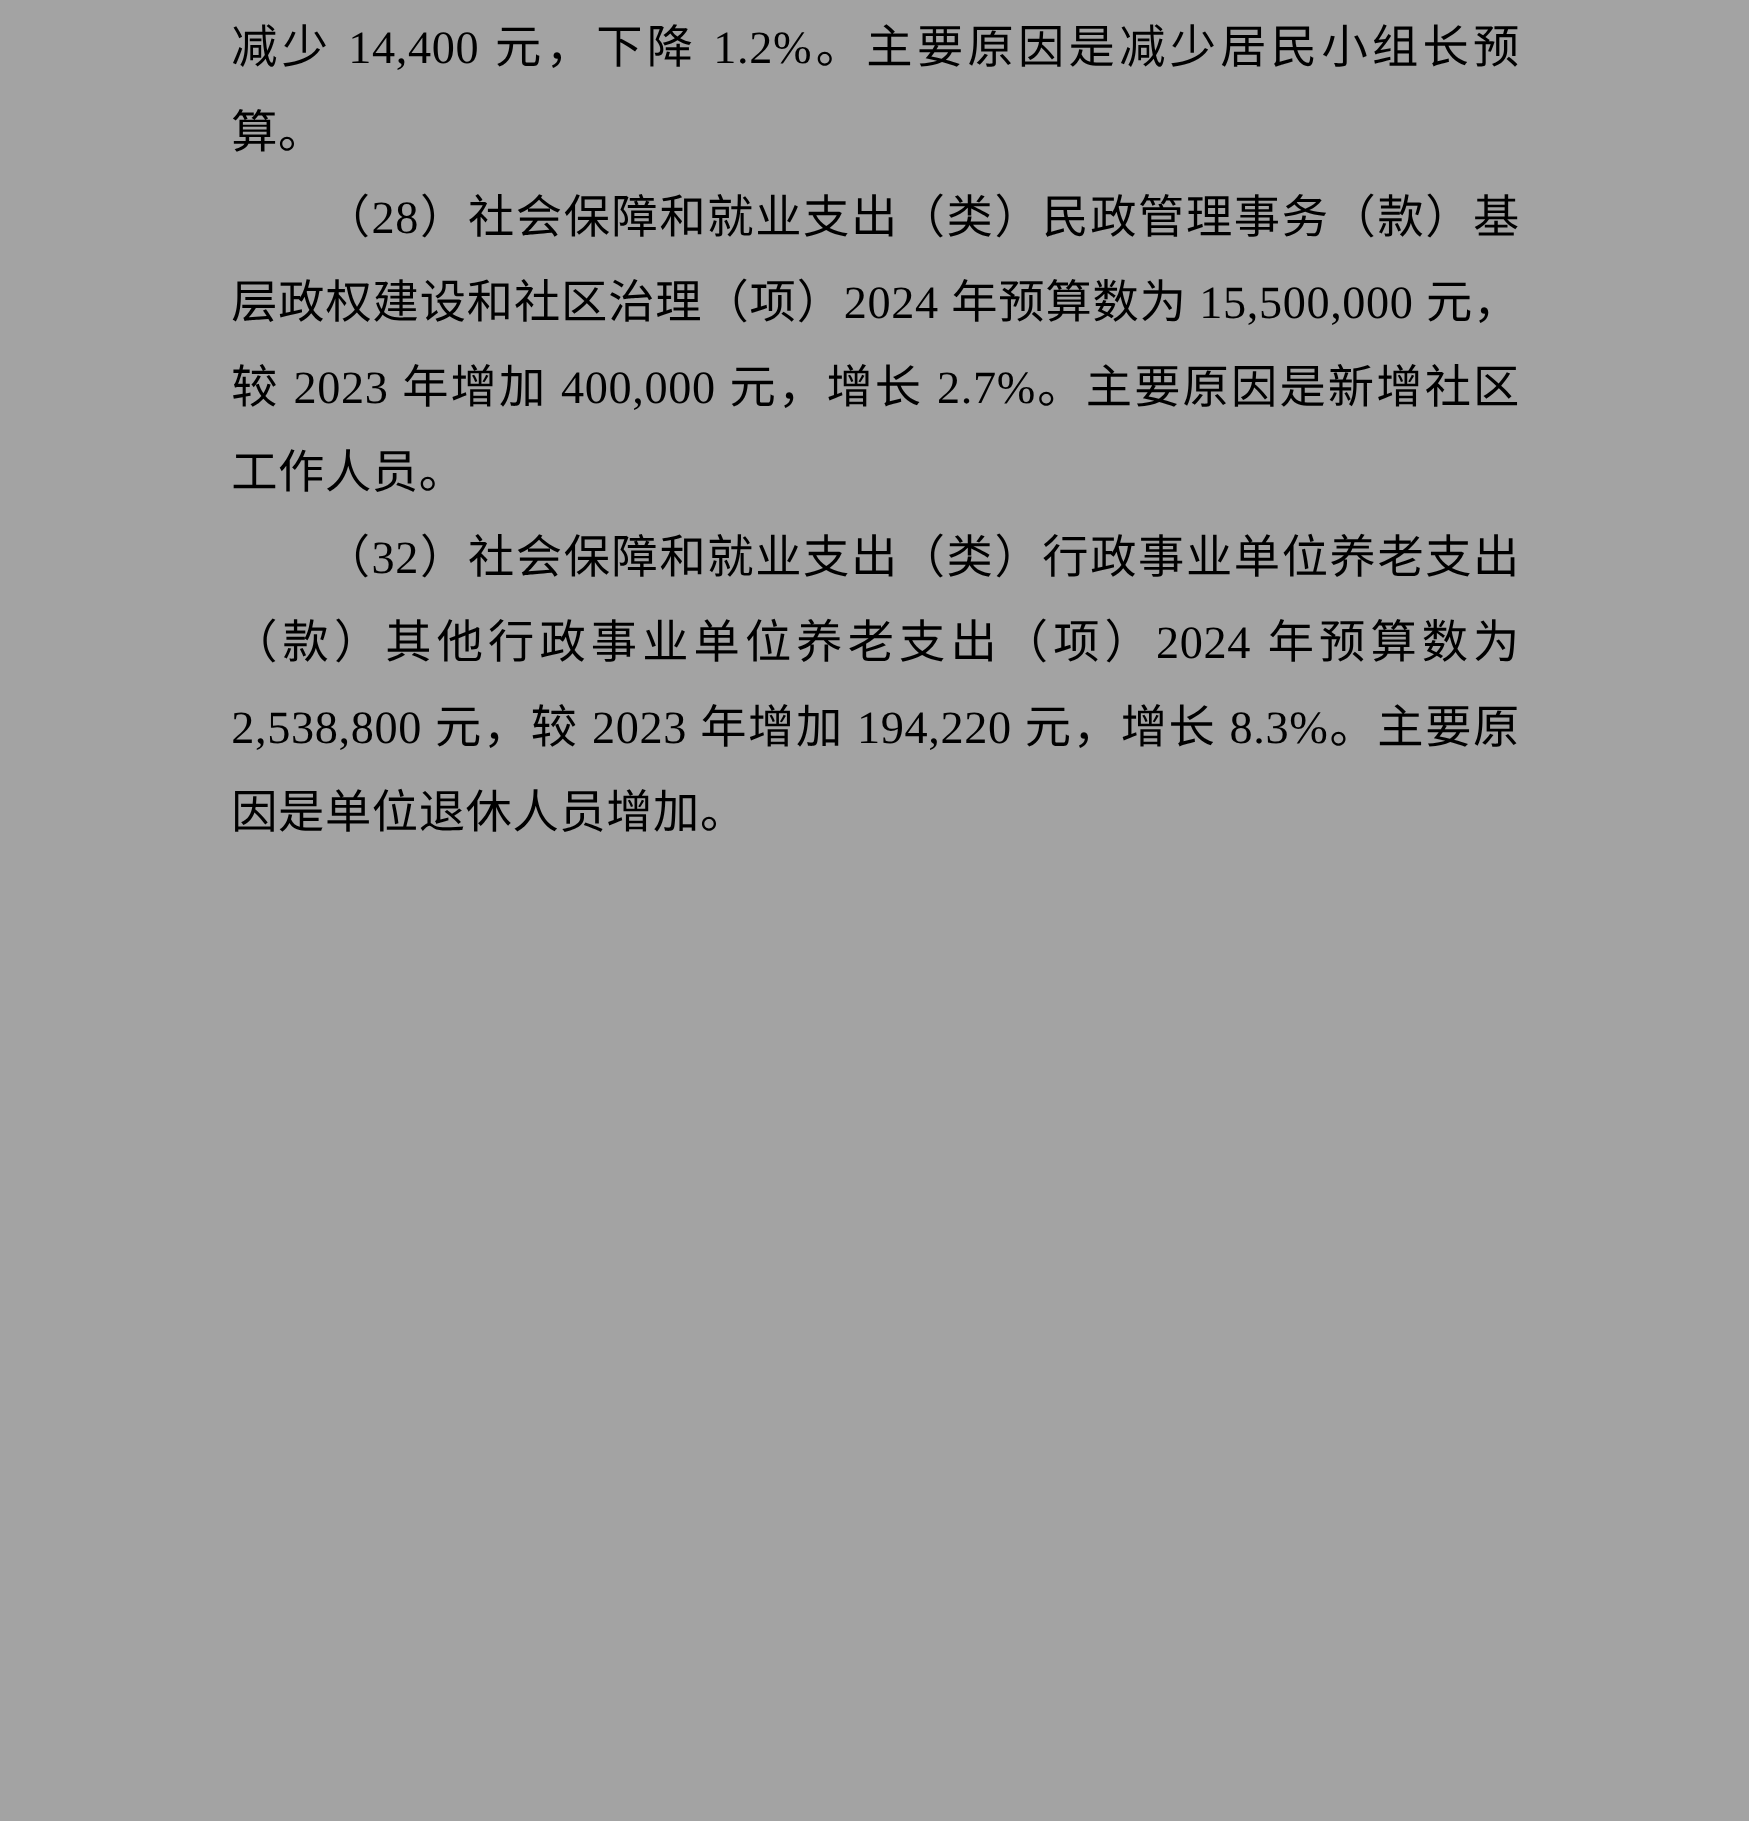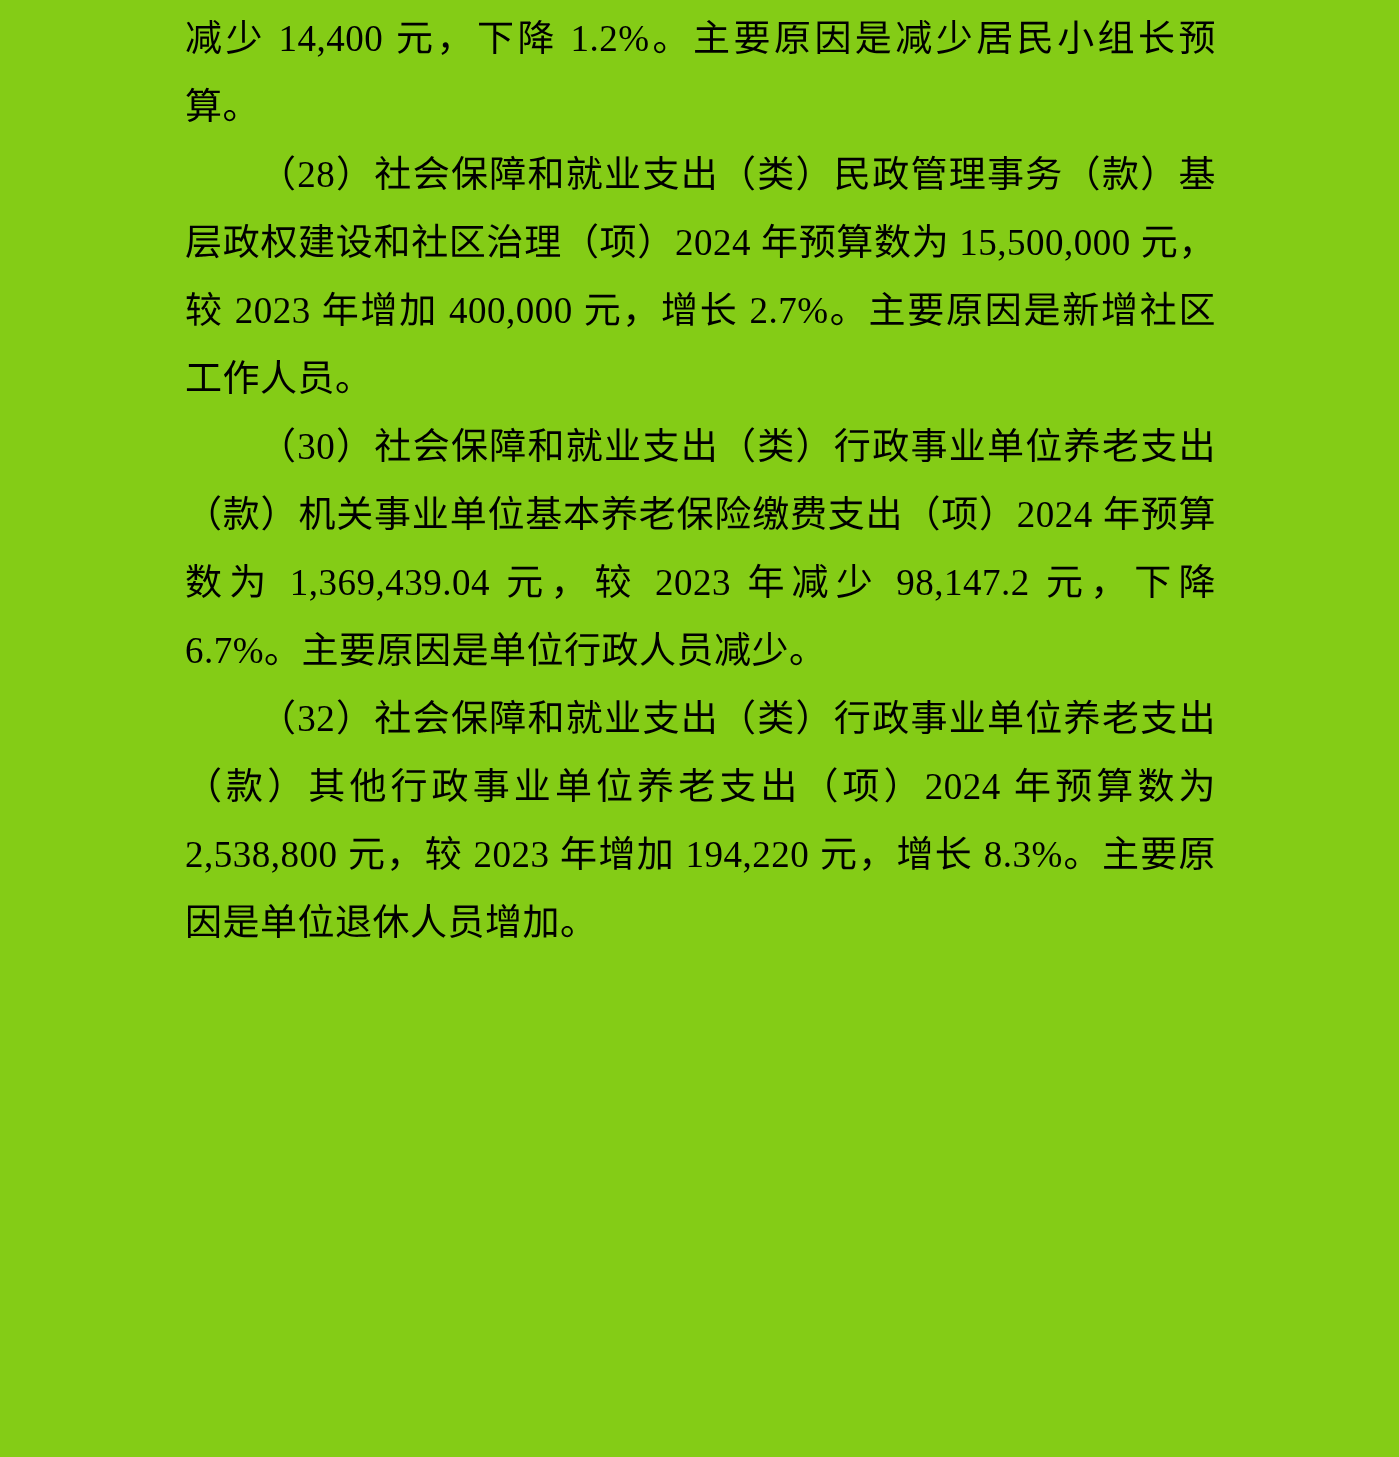--- a/index.html
+++ b/index.html
@@ -5,21 +5,21 @@
   html, body {
     margin: 0;
     padding: 0;
     background: #ffffff;
   }
   .page {
     position: relative;
     width: 1399px;
     height: 1457px;
     box-sizing: border-box;
-    background: #84cc16;
+    background: #a3a3a3;
     overflow: hidden;
     padding: 5px 183px 0 185px;
   }
   .doc-body {
     font-family: "Liberation Serif", "DejaVu Serif", serif;
     font-size: 37px;
     line-height: 68px;
     color: #000000;
     text-align: justify;
     text-justify: inter-ideograph;
@@ -36,16 +36,15 @@
     text-indent: 0;
   }
 </style>
 </head>
 <body>
 
 <div class="page">
   <div class="doc-body">
     <p class="no-indent">减少 14,400 元，下降 1.2%。主要原因是减少居民小组长预算。</p>
     <p class="indent">（28）社会保障和就业支出（类）民政管理事务（款）基层政权建设和社区治理（项）2024 年预算数为 15,500,000 元，较 2023 年增加 400,000 元，增长 2.7%。主要原因是新增社区工作人员。</p>
-    <p class="indent">（30）社会保障和就业支出（类）行政事业单位养老支出（款）机关事业单位基本养老保险缴费支出（项）2024 年预算数为 1,369,439.04 元，较 2023 年减少 98,147.2 元，下降 6.7%。主要原因是单位行政人员减少。</p>
     <p class="indent">（32）社会保障和就业支出（类）行政事业单位养老支出（款）其他行政事业单位养老支出（项）2024 年预算数为 2,538,800 元，较 2023 年增加 194,220 元，增长 8.3%。主要原因是单位退休人员增加。</p>
   </div>
 </div>
 
 </body></html>

